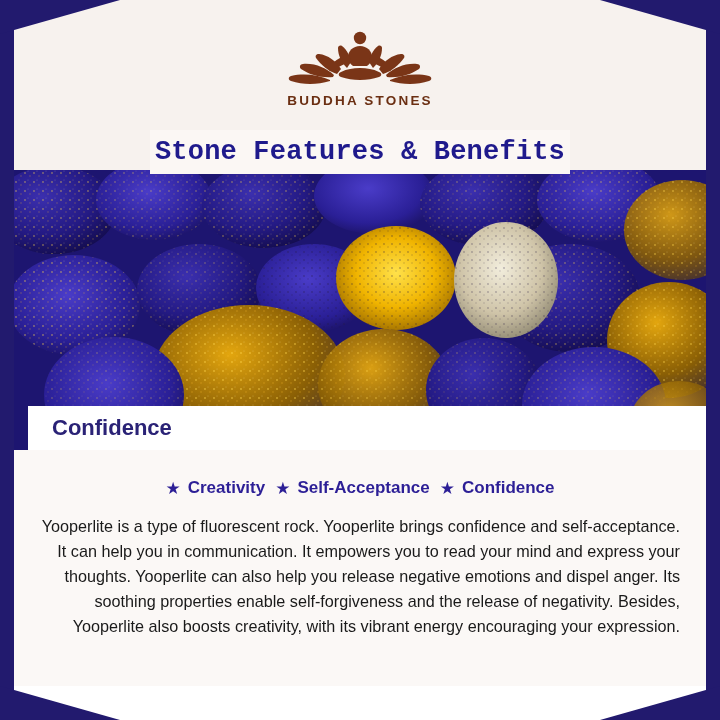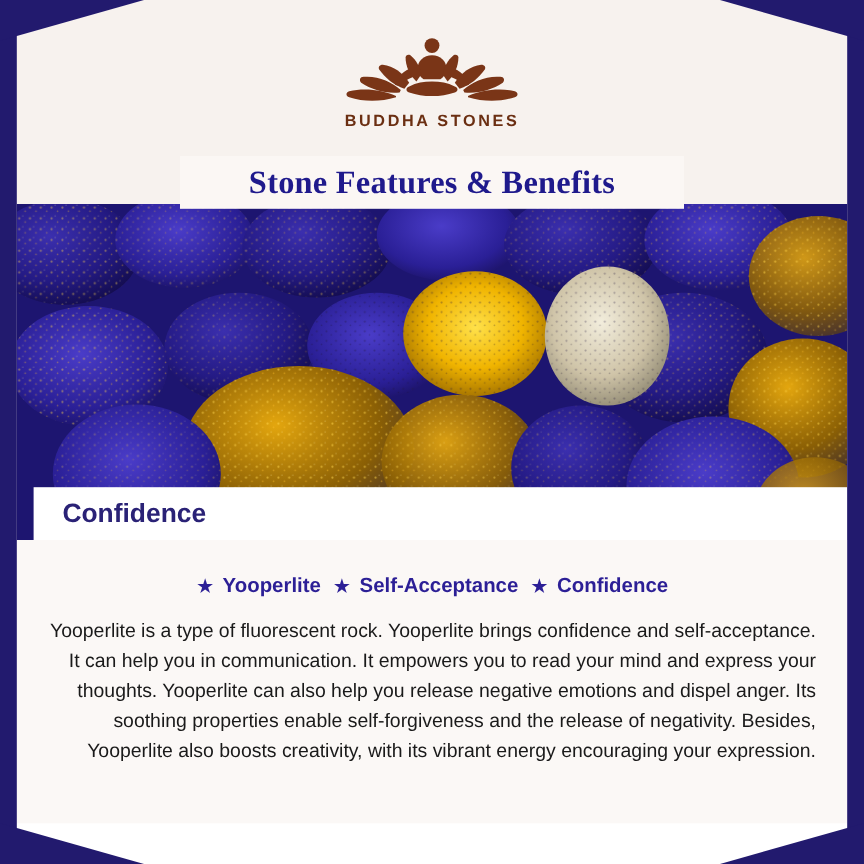--- a/index.html
+++ b/index.html
@@ -110,21 +110,21 @@
     align-items: center;
     justify-content: center;
     z-index: 4;
   }
   .title-band-text {
     font-size: 27px;
     font-weight: 700;
     color: #1f1a8c;
     letter-spacing: 0.2px;
     white-space: nowrap;
-    font-family: Liberation Serif, serif;
+    font-family: Liberation Mono, monospace;
   }
 
   
   .hero {
     position: absolute;
     left: 14px;
     top: 170px;
     width: 692px;
     height: 280px;
     overflow: hidden;
@@ -339,21 +339,21 @@
   </div>
 
   <div class="title-band">
     <span class="title-band-text">Stone Features &amp; Benefits</span>
   </div>
 
   <div class="body-block">
     <div class="keywords">
       <span class="kw-item">
         <span class="kw-star">★</span>
-        <span class="kw-label">Yooperlite</span>
+        <span class="kw-label">Creativity</span>
       </span>
       <span class="kw-item">
         <span class="kw-star">★</span>
         <span class="kw-label">Self-Acceptance</span>
       </span>
       <span class="kw-item">
         <span class="kw-star">★</span>
         <span class="kw-label">Confidence</span>
       </span>
     </div>

